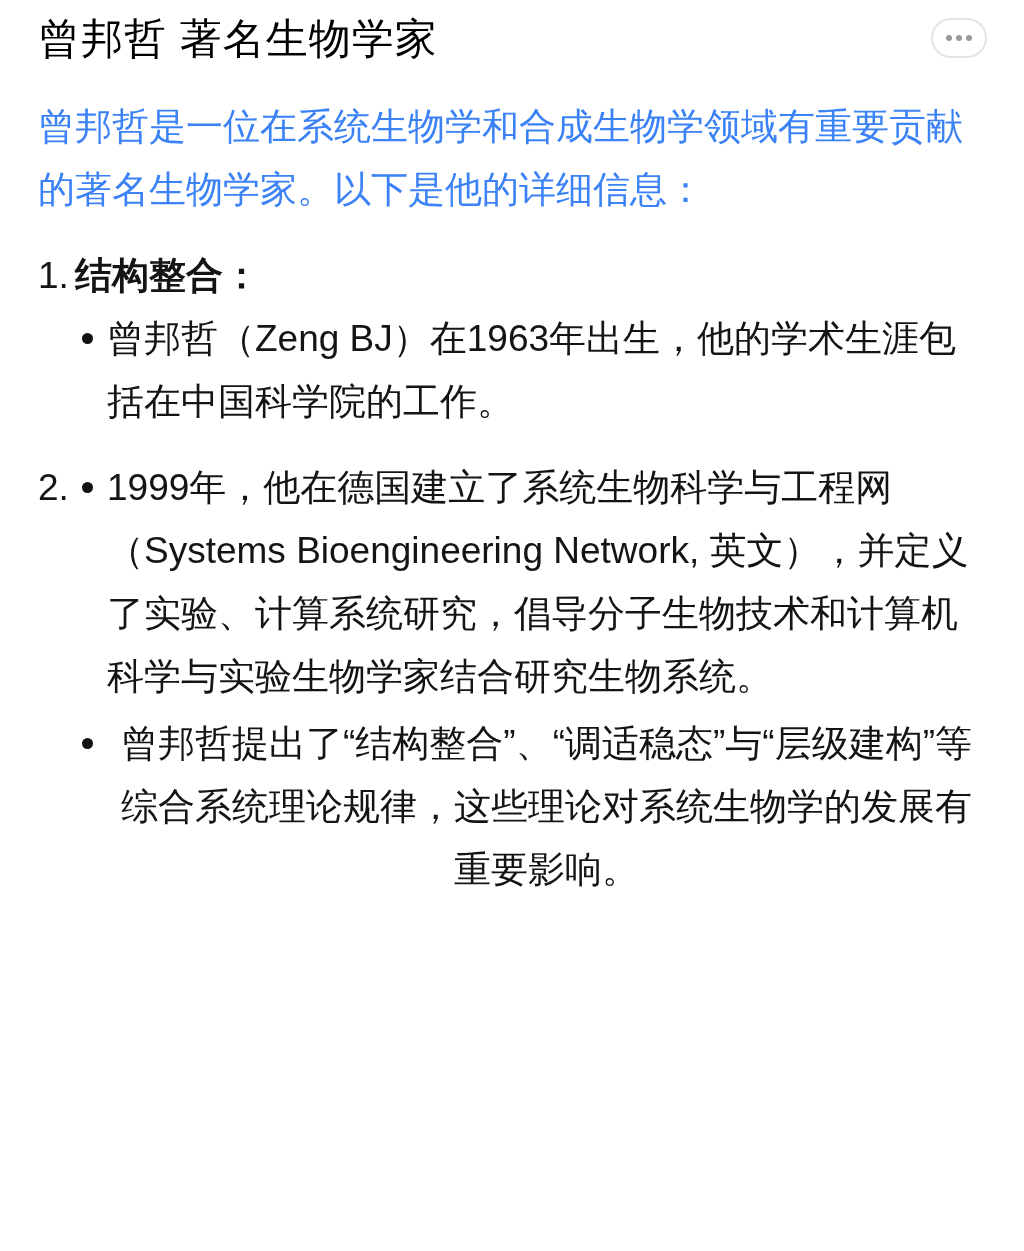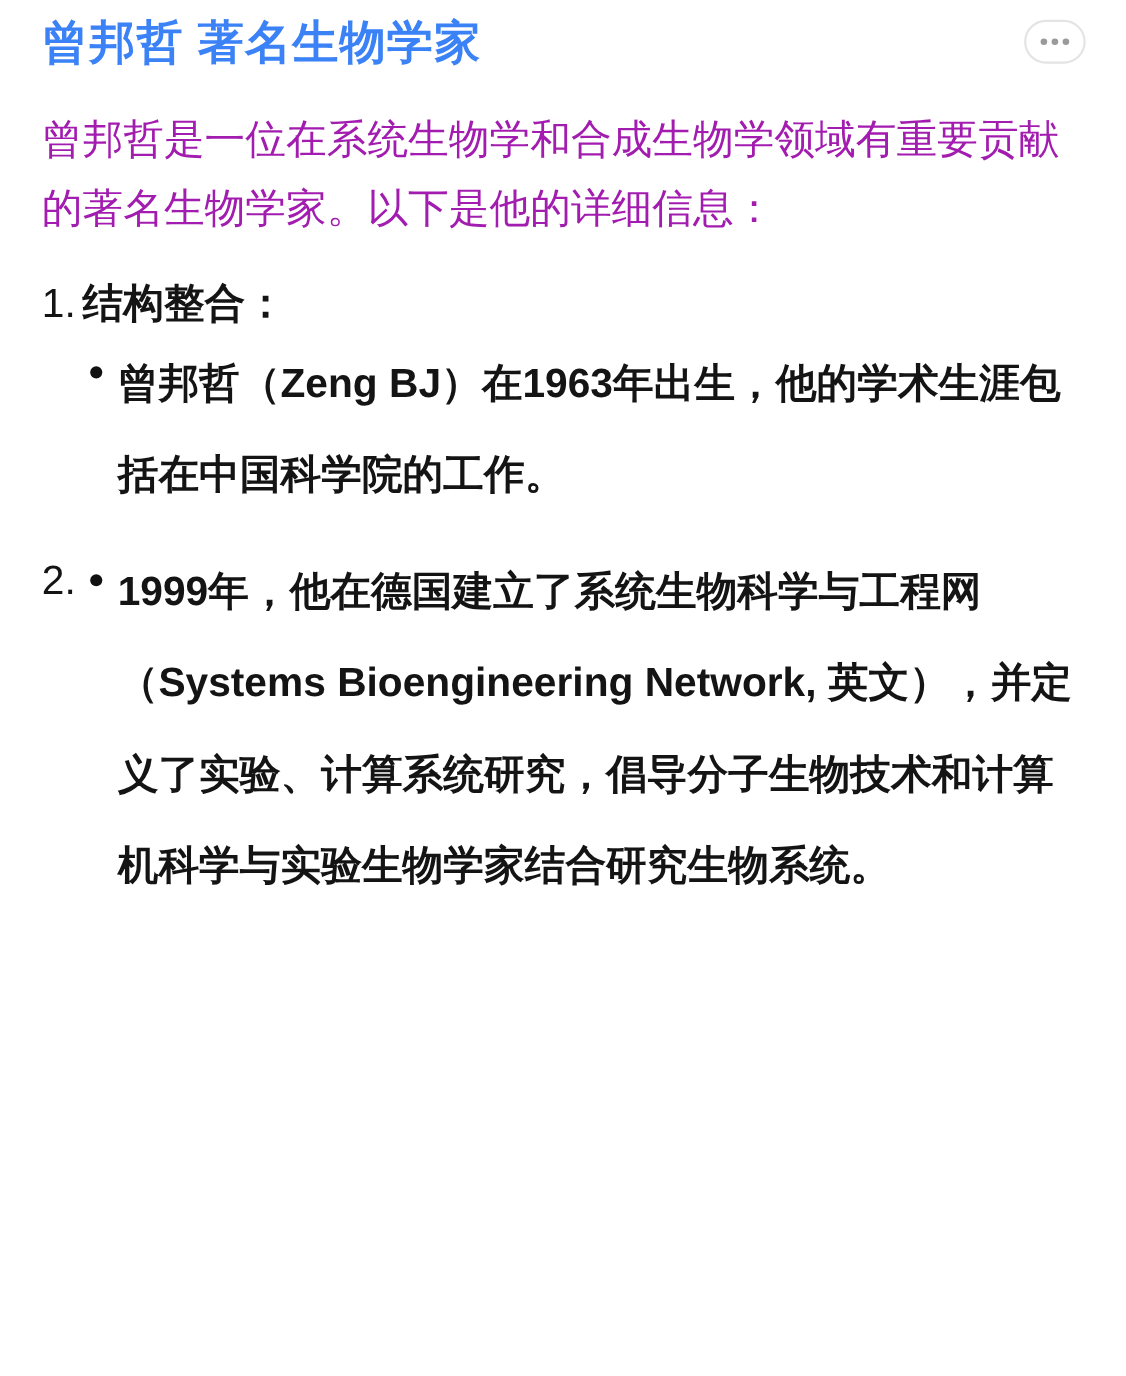--- a/index.html
+++ b/index.html
@@ -21,22 +21,22 @@
   .header {
     display: flex;
     align-items: flex-start;
     justify-content: space-between;
     padding-top: 14px;
   }
   .title {
     margin: 0;
     font-size: 42px;
     line-height: 50px;
-    font-weight: 700;
-    color: #3b82f6;
+    font-weight: 400;
+    color: #000000;
     letter-spacing: 1px;
   }
   .more-btn {
     flex: 0 0 auto;
     margin-top: 4px;
     margin-right: -1px;
     width: 56px;
     height: 40px;
     border: 2px solid #e4e4e4;
     border-radius: 20px;
@@ -57,21 +57,21 @@
     width: 6px;
     height: 6px;
     border-radius: 50%;
     background: #9a9a9a;
   }
   
   .intro {
     margin: 31px 0 0 0;
     font-size: 37px;
     line-height: 63px;
-    color: #a21caf;
+    color: #3b82f6;
   }
   .section-heading {
     position: relative;
     margin-top: 23px;
     padding-left: 37px;
     font-size: 37px;
     line-height: 63px;
     font-weight: 700;
   }
   .sec-num {
@@ -82,22 +82,21 @@
   }
   .bullets {
     list-style: none;
     margin: 0;
     padding: 0;
   }
   .bullet-item {
     position: relative;
     padding-left: 69px;
     font-size: 37px;
-    line-height: 83px;
-    font-weight: bold;
+    line-height: 63px;
   }
   .bullet-item + .bullet-item {
     margin-top: 4px;
     text-align: center;
   }
   .dot {
     position: absolute;
     left: 44px;
     top: 26px;
     width: 11px;
@@ -139,16 +138,20 @@
 
   <div class="section">
     <div class="section-heading">
       <span class="sec-num">2.</span>
     </div>
     <ul class="bullets">
       <li class="bullet-item">
         <span class="dot"></span>
         <span class="bullet-text">1999年，他在德国建立了系统生物科学与工程网（Systems Bioengineering Network, 英文），并定义了实验、计算系统研究，倡导分子生物技术和计算机科学与实验生物学家结合研究生物系统。</span>
       </li>
+      <li class="bullet-item">
+        <span class="dot"></span>
+        <span class="bullet-text">曾邦哲提出了“结构整合”、“调适稳态”与“层级建构”等综合系统理论规律，这些理论对系统生物学的发展有重要影响。</span>
+      </li>
     </ul>
   </div>
 
 </div>
 
 </body></html>

